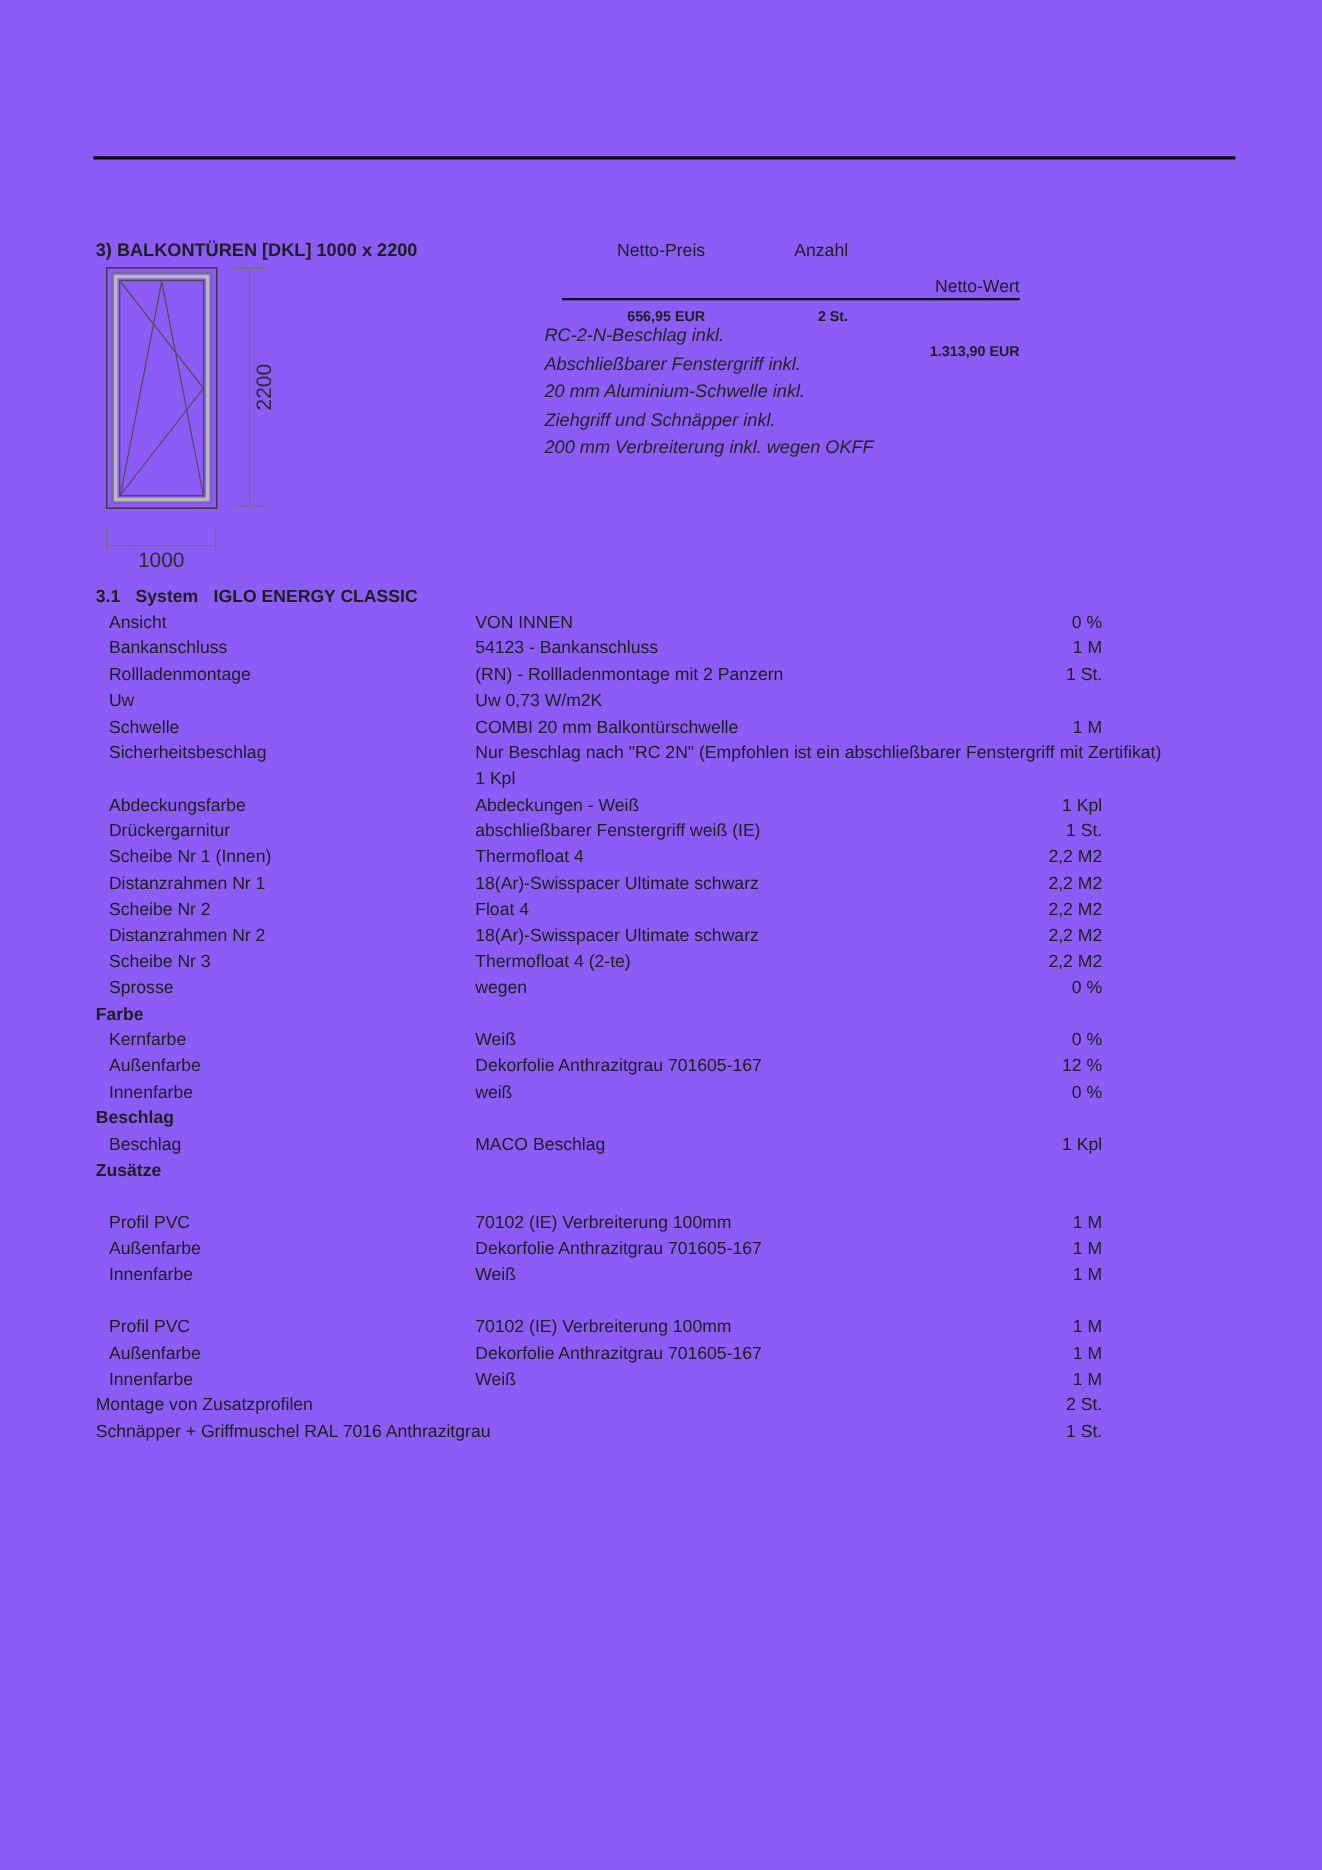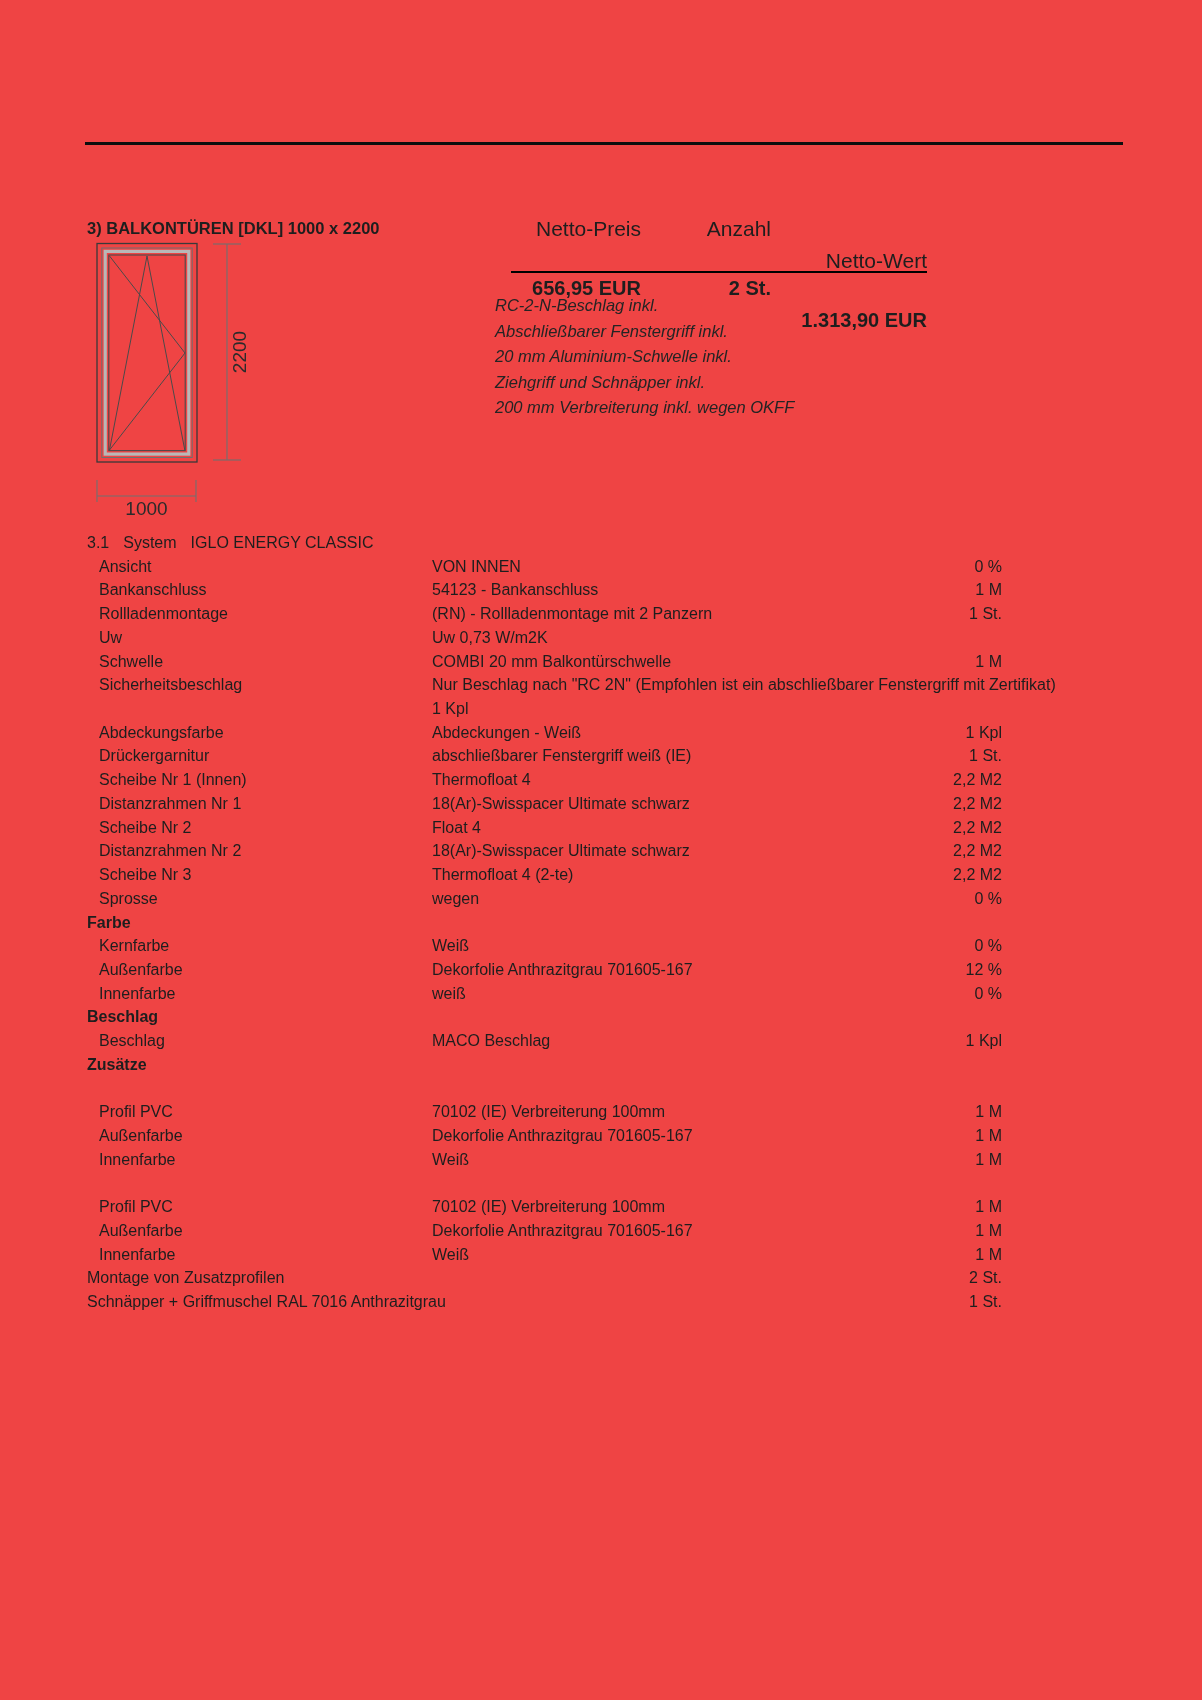--- a/index.html
+++ b/index.html
@@ -1,41 +1,41 @@
 <!DOCTYPE html>
 <html><head>
 <meta charset="utf-8">
 <style>
   html,body { margin:0; padding:0; background:#ffffff; }
   .page {
-    position:relative; width:1202px; height:1700px; background:#ef4444;
+    position:relative; width:1202px; height:1700px; background:#8b5cf6;
     font-family:"Liberation Sans", sans-serif; color:#1e1e1e; overflow:hidden;
   }
   .top-rule { position:absolute; left:85px; top:142px; width:1038px; height:3px; background:#0d0d0d; }
 
   .item-title { position:absolute; left:87px; top:219px; font-size:16.5px; font-weight:700; white-space:nowrap; }
 
   .price-table { position:absolute; left:511px; top:220px; width:416px; }
-  .pt-head { display:flex; border-bottom:2px solid #000; padding-bottom:2px; font-size:21px; line-height:17px; }
-  .pt-vals { display:flex; margin-top:6px; font-weight:700; font-size:20px; line-height:18px; }
+  .pt-head { display:flex; border-bottom:2px solid #000; padding-bottom:2px; font-size:16px; line-height:17px; }
+  .pt-vals { display:flex; margin-top:6px; font-weight:700; font-size:13px; line-height:18px; }
   .pt-c1 { width:130px; text-align:right; }
   .pt-c2 { width:130px; text-align:right; }
   .pt-c3 { flex:1; text-align:right;margin-top:32px; }
 
   .notes { position:absolute; left:495px; top:293px; font-style:italic; font-size:16.5px; line-height:25.6px; color:#242424; }
   .notes div { white-space:nowrap; }
 
   .drawing-svg { position:absolute; left:85px; top:235px; }
 
   .spec { position:absolute; left:87px; top:531px; width:915px; font-size:16px; }
   .srow { position:relative; height:23.72px; line-height:23.72px; white-space:nowrap; }
   .srow .lbl { position:absolute; left:12px; top:0;text-align:center; }
   .srow .val { position:absolute; left:345px; top:0; }
   .srow .qty { position:absolute; right:0; top:0; }
-  .srow.hdr { font-weight:400; }
+  .srow.hdr { font-weight:700; }
   .srow.hdr .hp { position:static; margin-right:14px; }
   .srow.sect .lbl { left:0; font-weight:700; }
   .srow.flat .lbl { left:0; }
 </style>
 </head>
 <body>
 
 <div class="page">
 
   <div class="top-rule"></div>

